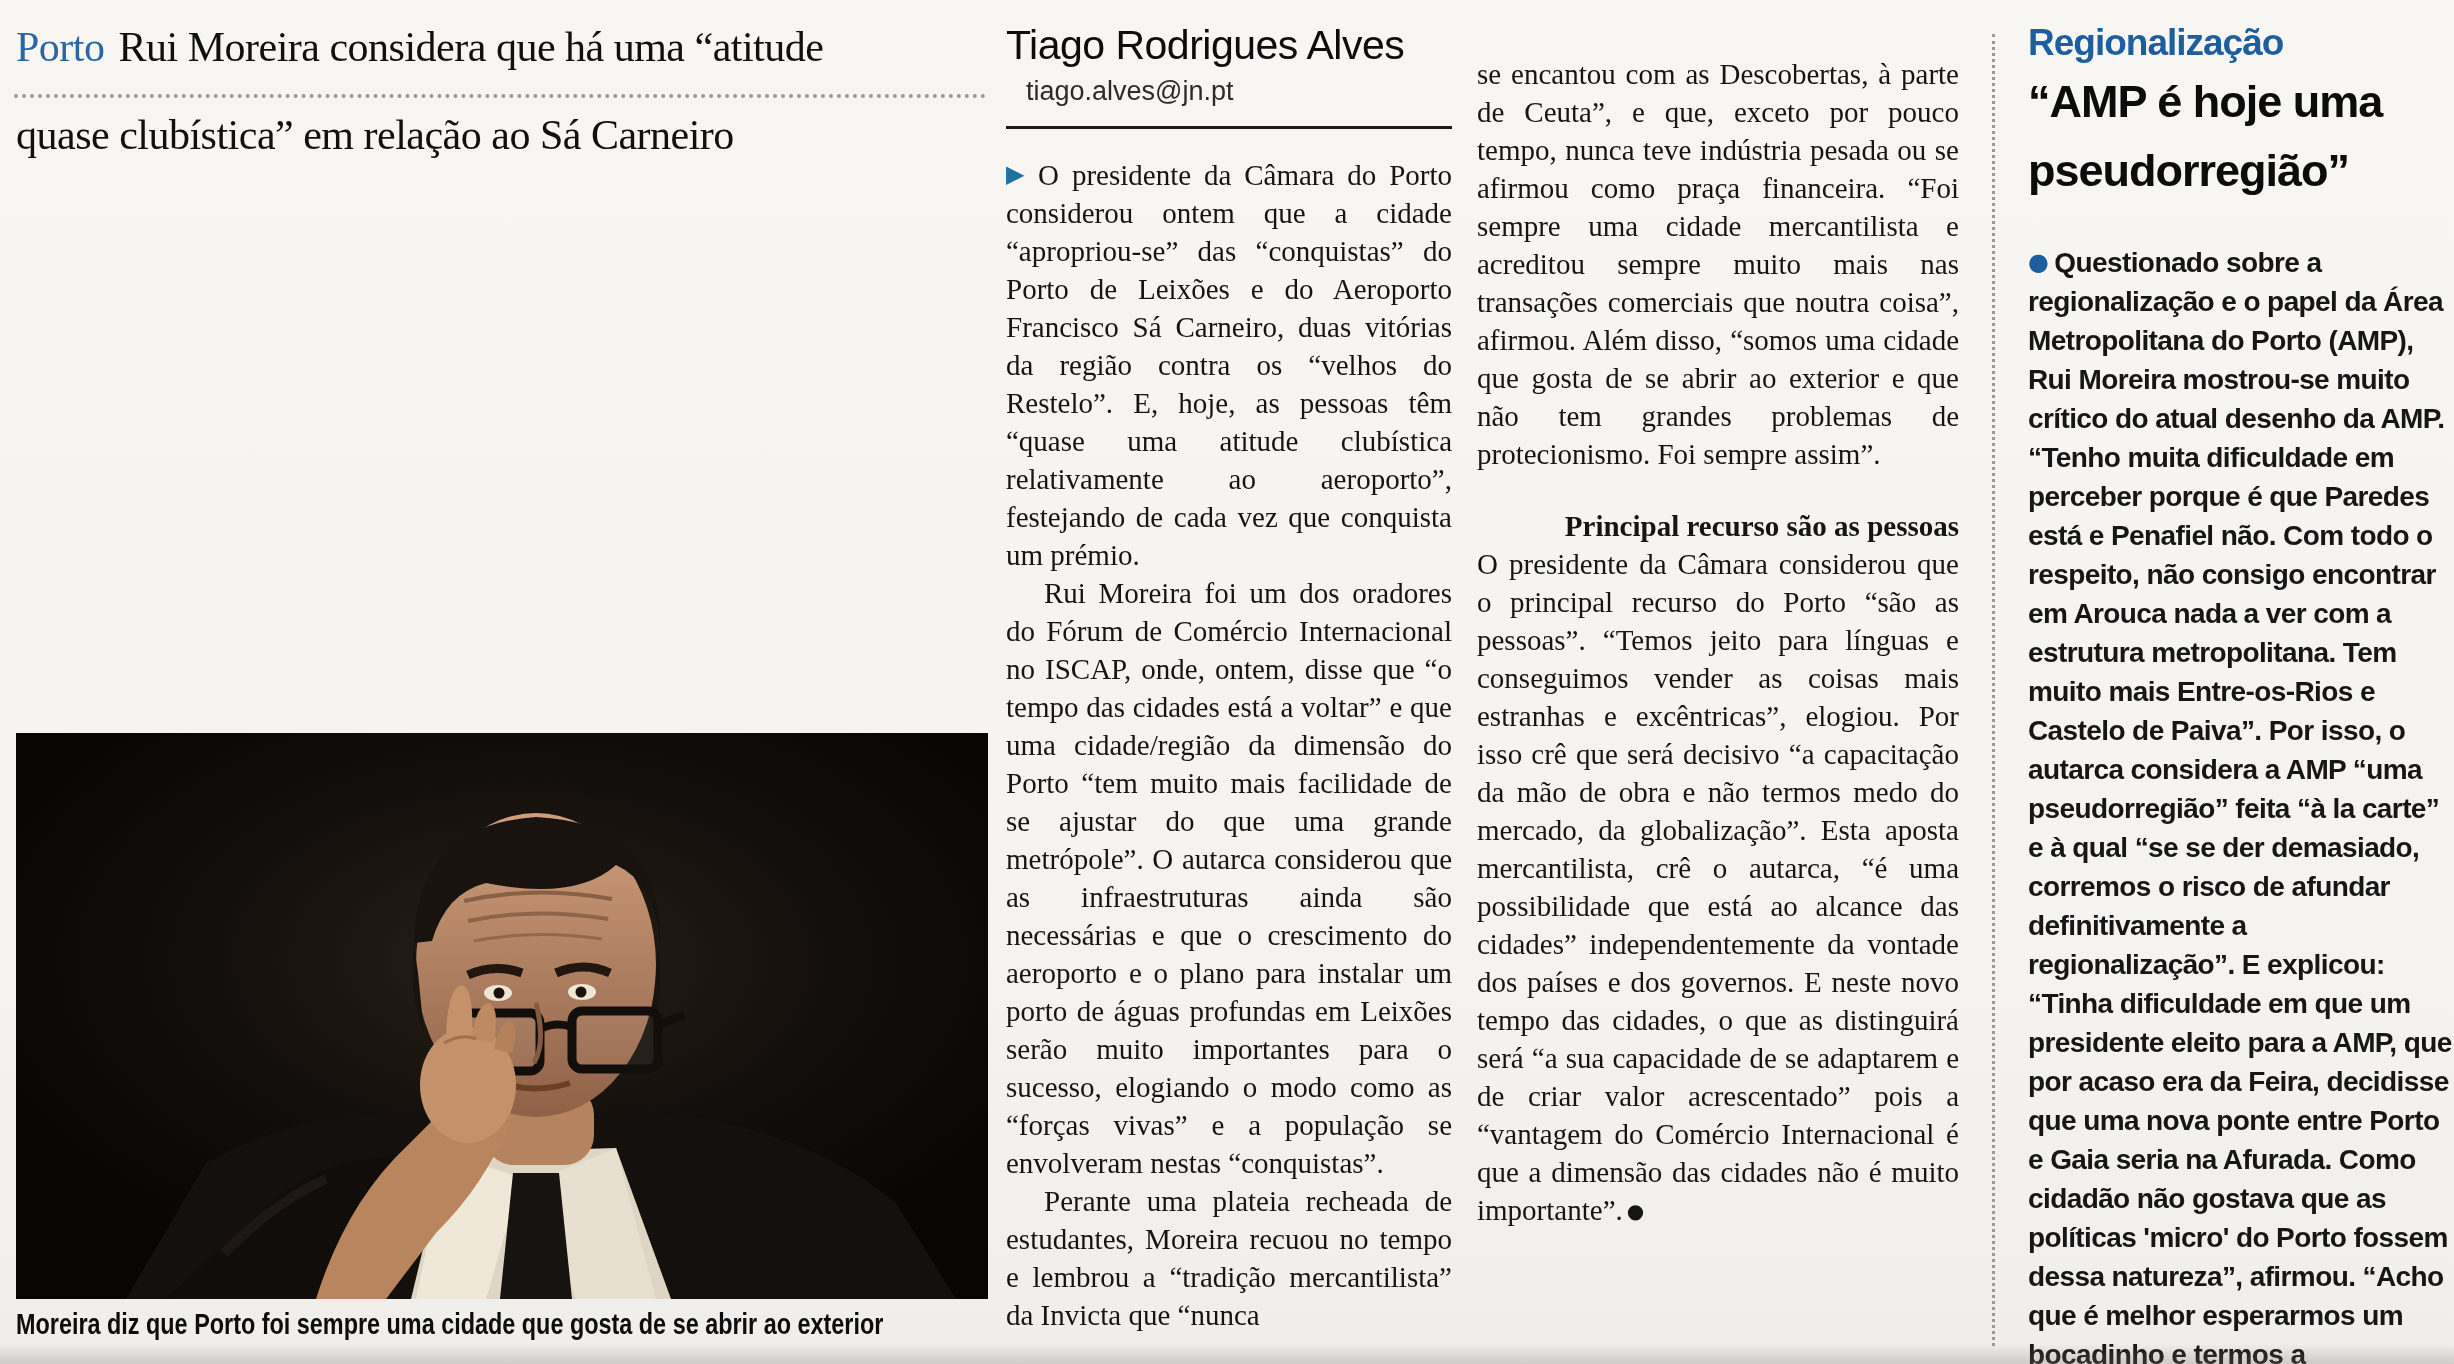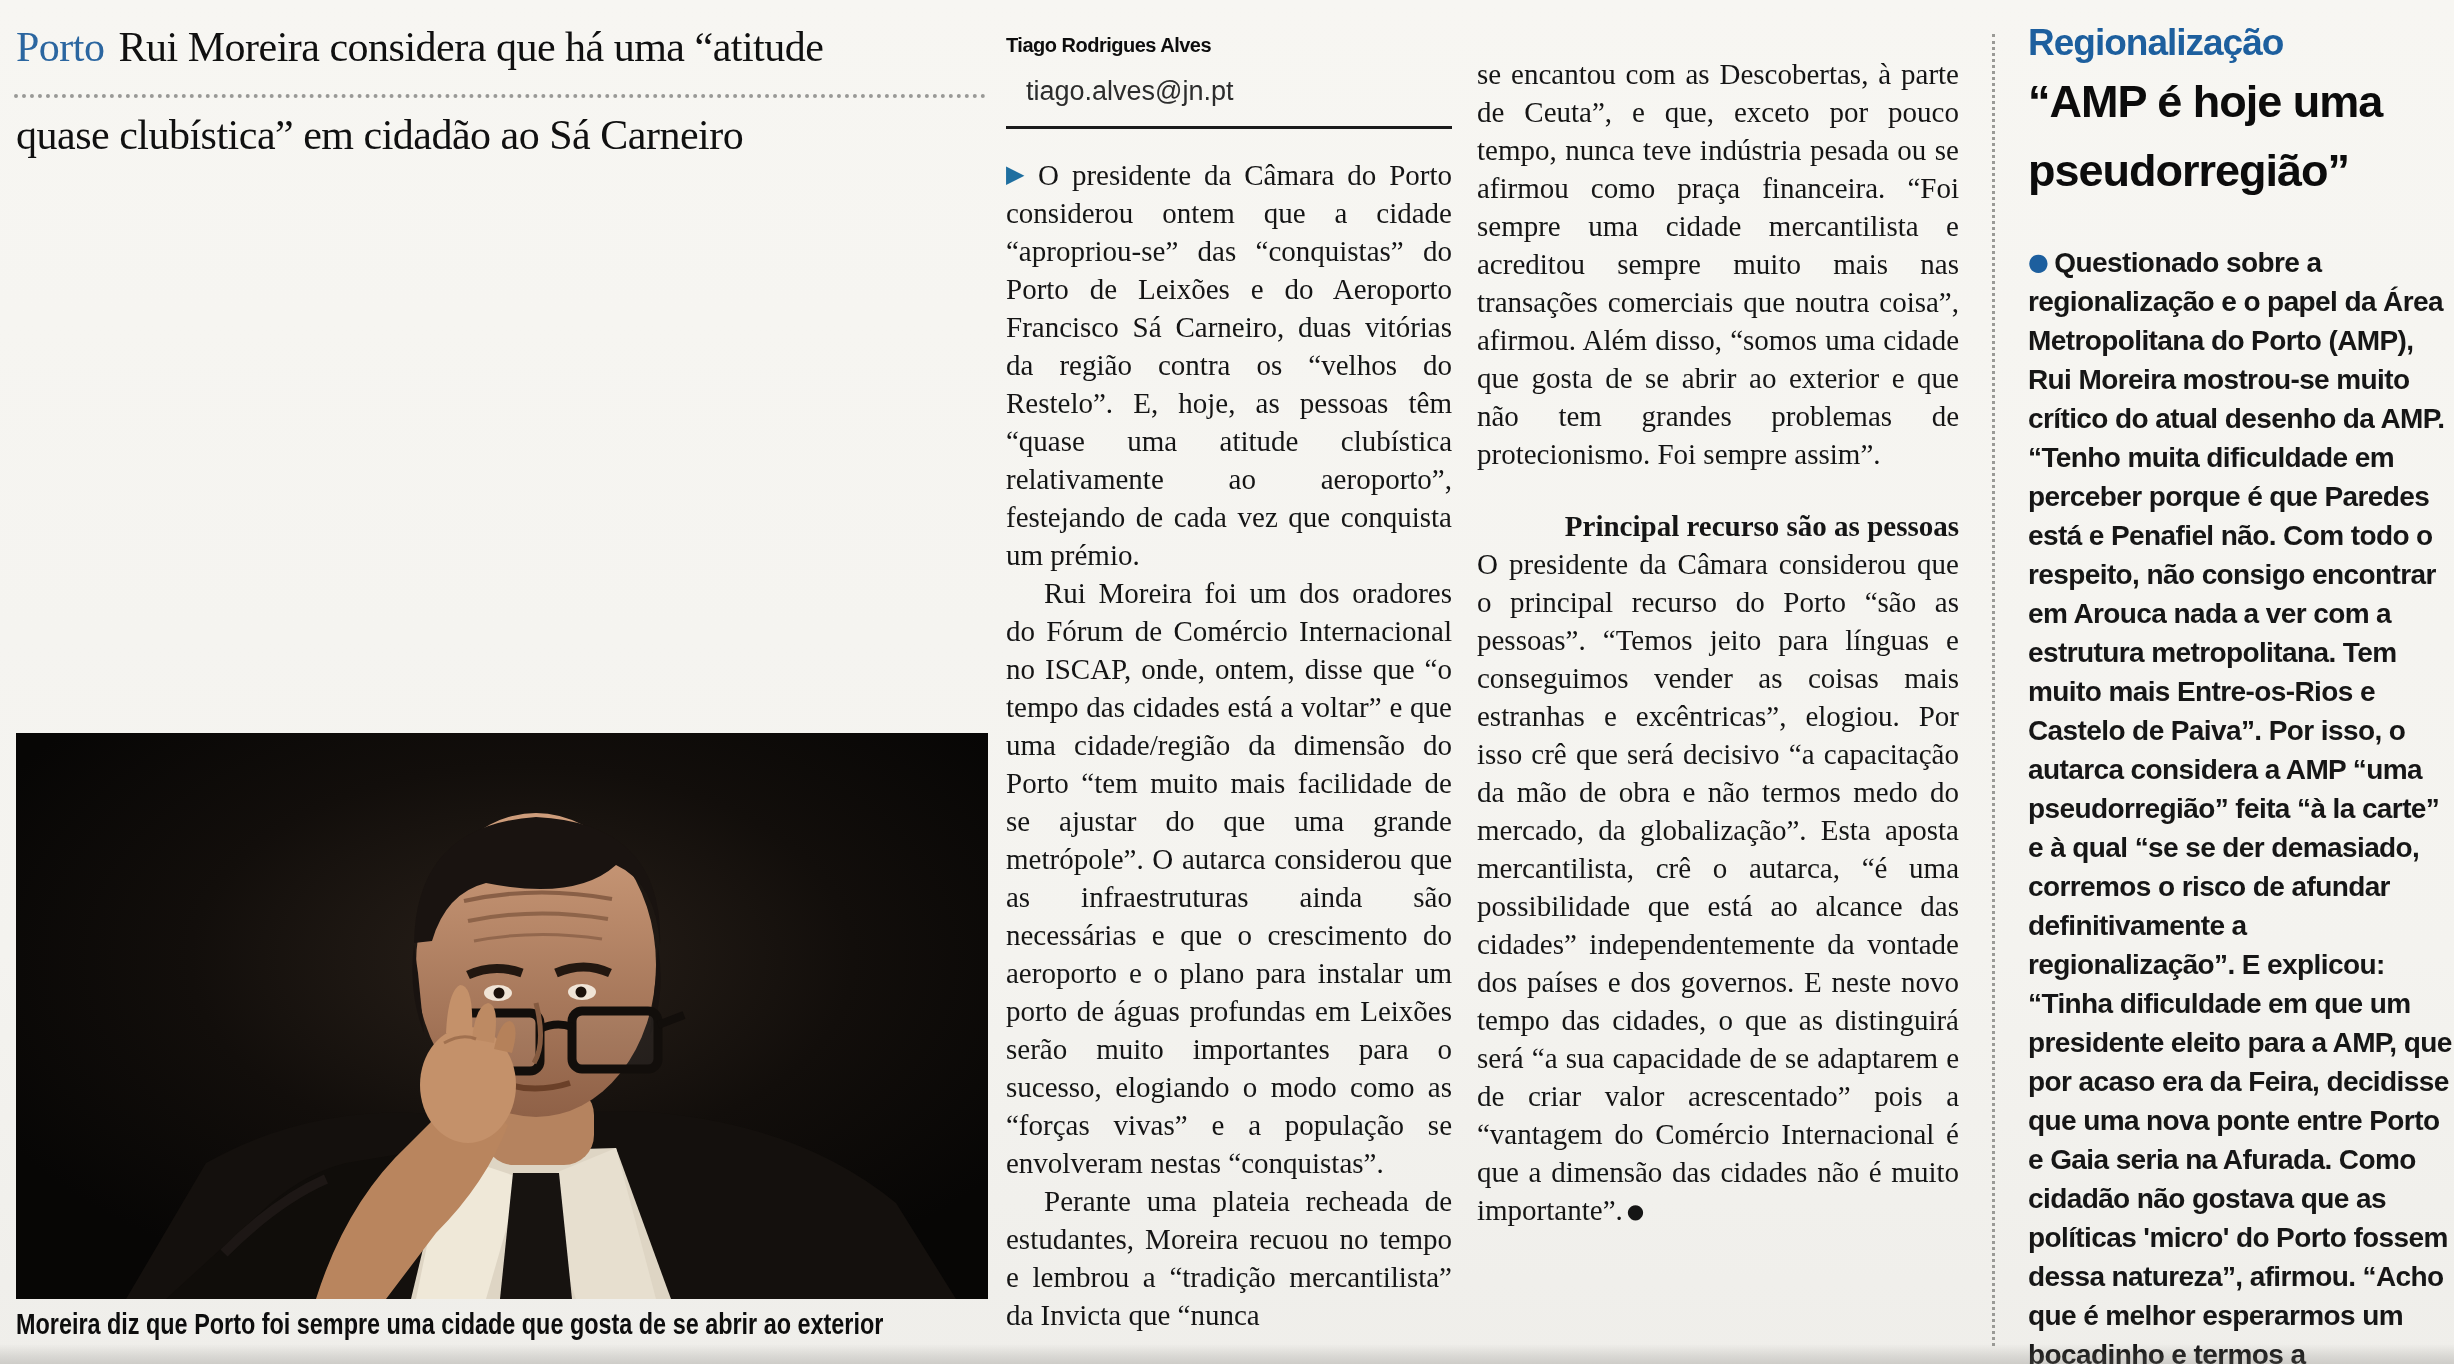--- a/index.html
+++ b/index.html
@@ -29,22 +29,22 @@
   .caption{position:absolute;left:2px;top:1297px;width:976px;
     font-family:"Liberation Sans",sans-serif;font-weight:700;font-size:30px;
     color:#0d0d0d;transform:scaleX(.78);transform-origin:left top;white-space:nowrap;}
 
   
   .col{position:absolute;top:26px;font-family:"Liberation Serif",serif;
     font-size:29px;line-height:38px;text-align:justify;color:#151515;}
   .col p{margin:0;}
   .col1{left:1006px;width:446px;height:1322px;}
   .col2{left:1477px;width:482px;height:1322px;top:55px;}
-  .byline-author{font-family:"Liberation Sans",sans-serif;font-weight:700;
-    font-size:20px;letter-spacing:-0.5px;color:#0d0d0d;}
+  .byline-author{font-family:"Liberation Sans",sans-serif;font-weight:400;
+    font-size:41px;letter-spacing:-0.5px;color:#0d0d0d;}
   .byline-email{font-family:"Liberation Sans",sans-serif;font-size:27px;
     color:#2c2c2c;margin-top:8px;margin-left:20px;}
   .byline-rule{border-top:3px solid #1b1b1b;margin-top:16px;margin-bottom:26px;}
   .lead-arrow{color:#1f6fa0;font-size:24px;vertical-align:3px;padding-right:8px;
     font-family:"DejaVu Sans",sans-serif;}
   p.indent{text-indent:38px;}
   .subhead{margin:34px 0 0 0;font-weight:700;font-family:"Liberation Serif",serif;
     font-size:29px;line-height:38px;text-align:right;}
   .endmark{font-family:"DejaVu Sans",sans-serif;font-size:20px;vertical-align:2px;
     padding-left:4px;}
@@ -72,21 +72,21 @@
 </head>
 <body>
 
 <div class="page">
 
   <section class="feature">
     <div class="kicker kicker-l1">
       <span class="kicker-label">Porto</span><span>Rui Moreira considera que há uma “atitude</span>
     </div>
     <div class="kicker-rule"></div>
-    <div class="kicker kicker-l2">quase clubística” em cidadão ao Sá Carneiro</div>
+    <div class="kicker kicker-l2">quase clubística” em relação ao Sá Carneiro</div>
 
 
     <figure class="photo">
       <svg viewBox="0 0 972 566" preserveAspectRatio="none">
         <defs>
           <radialGradient id="glow" cx="52%" cy="40%" r="62%">
             <stop offset="0%" stop-color="#2a211a" stop-opacity=".9"></stop>
             <stop offset="55%" stop-color="#120e0b"></stop>
             <stop offset="100%" stop-color="#070605"></stop>
           </radialGradient>

